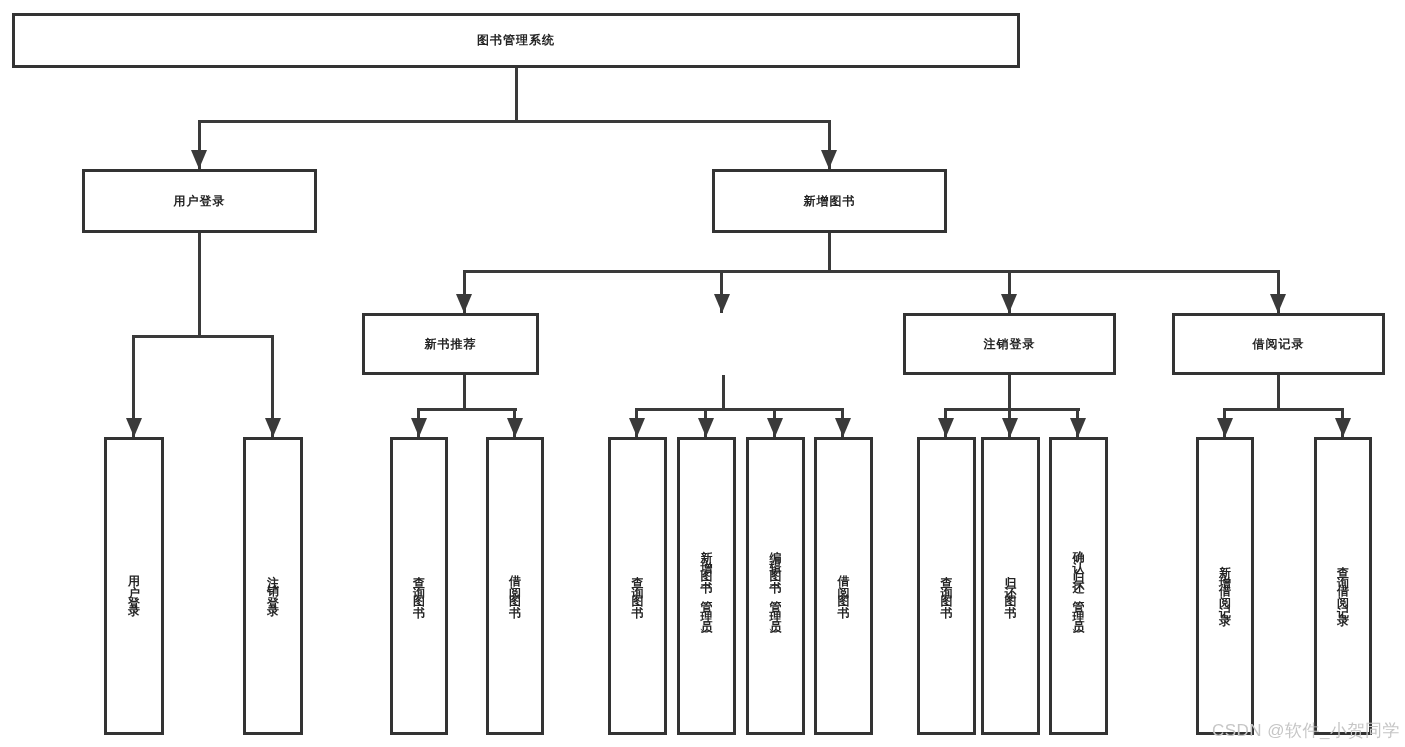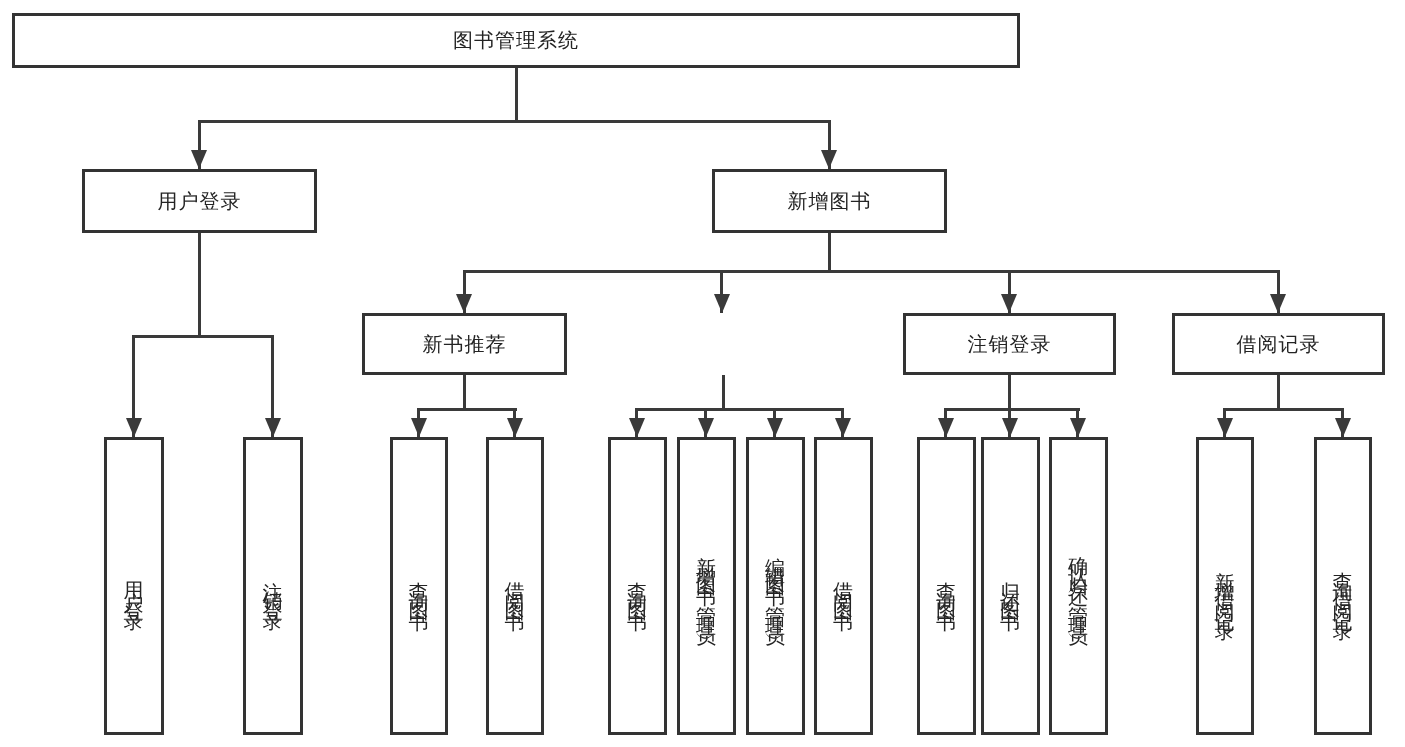--- a/index.html
+++ b/index.html
@@ -16,23 +16,24 @@
     box-sizing: border-box;
     background: #ffffff;
     border: 3px solid #333333;
     display: flex;
     align-items: center;
     justify-content: center;
     z-index: 2;
   }
   .node .lbl {
     color: #242424;
-    font-size: 20px;
+    font-size: 12px;
     letter-spacing: 1px;
     white-space: nowrap;
+    font-weight: bold;
   }
   .vnode .lbl {
     writing-mode: vertical-rl;
     text-orientation: upright;
     letter-spacing: 10px;
     white-space: normal;
     line-height: 1;
   }
   .hline { position: absolute; height: 3px; background: #3a3a3a; z-index: 1; }
   .vline { position: absolute; width: 3px; background: #3a3a3a; z-index: 1; }
@@ -64,21 +65,21 @@
     <span class="lbl">图书管理系统</span>
   </div>
 
   <div class="node" style="left:82px; top:169px; width:235px; height:64px;">
     <span class="lbl">用户登录</span>
   </div>
   <div class="node" style="left:712px; top:169px; width:235px; height:64px;">
     <span class="lbl">新增图书</span>
   </div>
 
-  <div class="node" style="left:362px; top:313px; width:205px; height:62px;">
+  <div class="node" style="left:362px; top:313px; width:177px; height:62px;">
     <span class="lbl">新书推荐</span>
   </div>
   <div class="node" style="left:903px; top:313px; width:213px; height:62px;">
     <span class="lbl">注销登录</span>
   </div>
   <div class="node" style="left:1172px; top:313px; width:213px; height:62px;">
     <span class="lbl">借阅记录</span>
   </div>
 
   <div class="node vnode" style="left:104px; top:437px; width:60px; height:298px;">
@@ -177,14 +178,15 @@
   <div class="arrow" style="left:1002px; top:418px;"></div>
   <div class="arrow" style="left:1070px; top:418px;"></div>
 
   <div class="vline" style="left:1277px; top:375px; height:36px;"></div>
   <div class="hline" style="left:1223px; top:408px; width:121px;"></div>
   <div class="vline" style="left:1223px; top:408px; height:29px;"></div>
   <div class="vline" style="left:1341px; top:408px; height:29px;"></div>
   <div class="arrow" style="left:1217px; top:418px;"></div>
   <div class="arrow" style="left:1335px; top:418px;"></div>
 
+  <div class="watermark">CSDN @软件_小贺同学</div>
 
 </div>
 
 </body></html>

